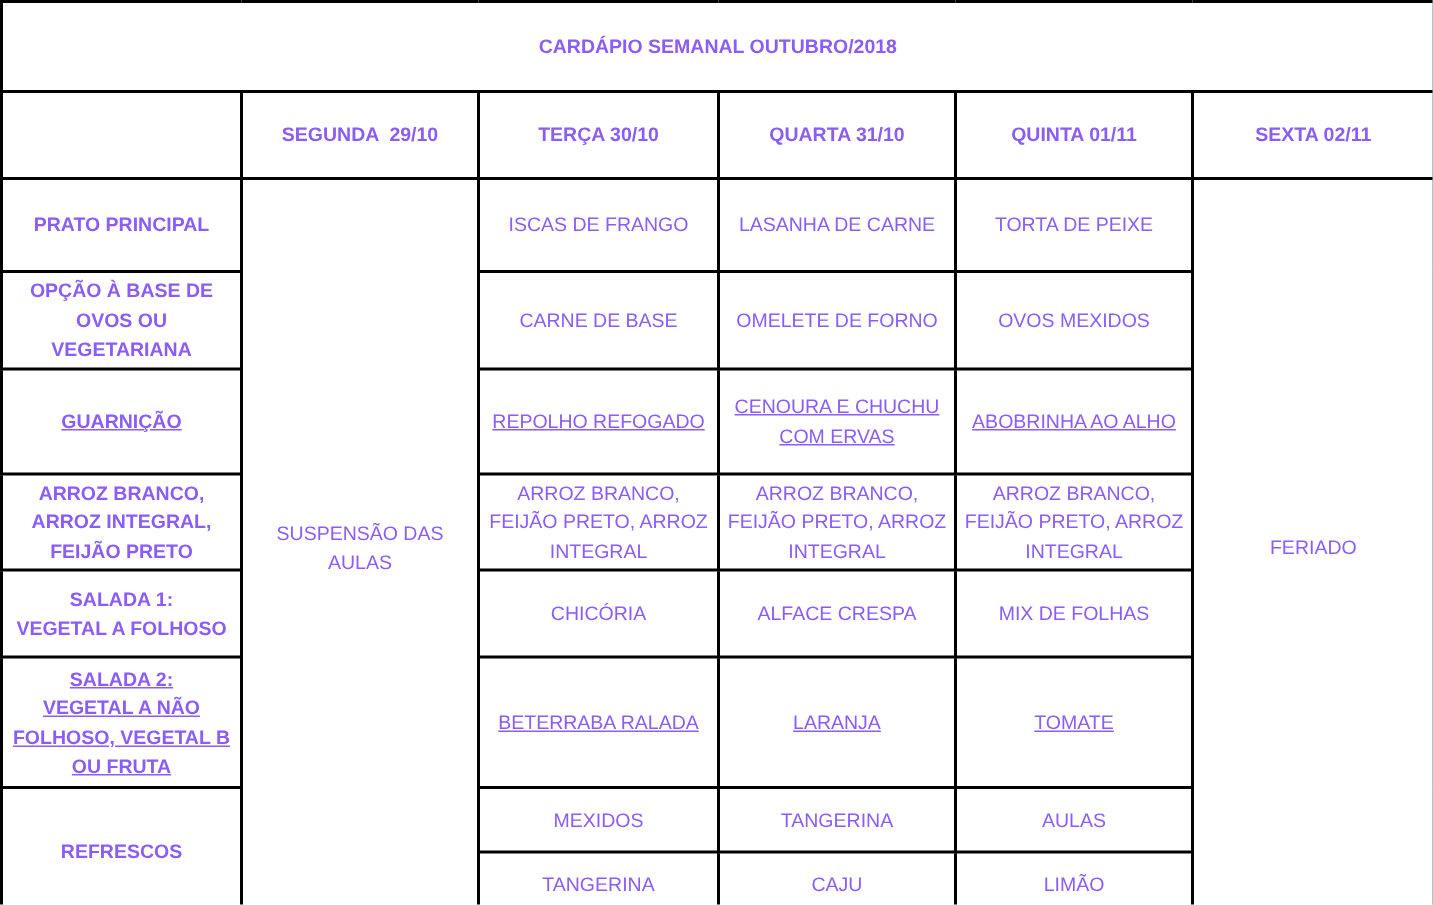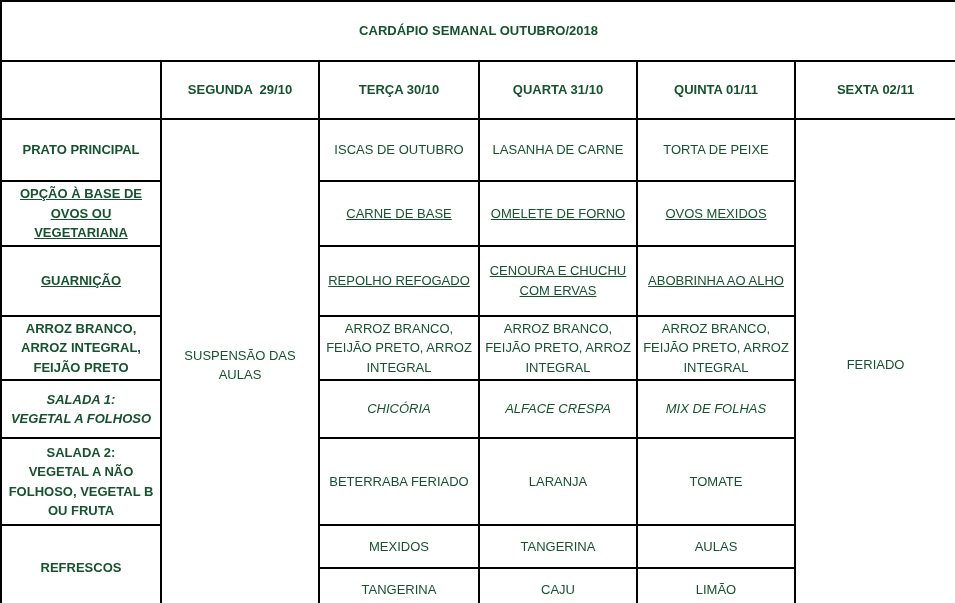--- a/index.html
+++ b/index.html
@@ -5,21 +5,21 @@
   html, body {
     margin: 0;
     padding: 0;
     background: #ffffff;
   }
   .sheet {
     width: 765px;
     height: 603px;
     box-sizing: border-box;
     font-family: "Liberation Sans", "DejaVu Sans", sans-serif;
-    color: #14532d;
+    color: #8b5cf6;
     background: #ffffff;
   }
   table.menu {
     width: 955px;
     height: 603px;
     border-collapse: collapse;
     table-layout: fixed;
   }
   table.menu td {
     border: 2px solid #000000;
@@ -50,25 +50,25 @@
     font-weight: normal;
   }
   td.merged-cell {
     font-weight: normal;
     font-size: 13.5px;
   }
   
   tr.r-title   { height: 60px; }
   tr.r-header  { height: 58px; }
   tr.r1 { height: 62px; }
-  tr.r2 { height: 60px; text-decoration: underline; }
+  tr.r2 { height: 60px; }
   tr.r3 { height: 70px; text-decoration: underline; }
   tr.r4 { height: 62px; padding-left: 13px; }
-  tr.r5 { height: 58px; font-style: italic; }
-  tr.r6 { height: 87px; }
+  tr.r5 { height: 58px; }
+  tr.r6 { height: 87px; text-decoration: underline; }
   tr.r7 { height: 43px; }
   tr.r8 { height: 43px; }
 </style>
 </head>
 <body>
 
 <div class="sheet">
   <table class="menu">
     <colgroup>
       <col style="width:160px">
@@ -89,21 +89,21 @@
       <td class="day-header">SEGUNDA  29/10</td>
       <td class="day-header">TERÇA 30/10</td>
       <td class="day-header">QUARTA 31/10</td>
       <td class="day-header">QUINTA 01/11</td>
       <td class="day-header">SEXTA 02/11</td>
     </tr>
 
     <tr class="r1">
       <td class="row-label">PRATO PRINCIPAL</td>
       <td class="merged-cell" rowspan="8">SUSPENSÃO DAS AULAS</td>
-      <td class="menu-cell">ISCAS DE OUTUBRO</td>
+      <td class="menu-cell">ISCAS DE FRANGO</td>
       <td class="menu-cell">LASANHA DE CARNE</td>
       <td class="menu-cell">TORTA DE PEIXE</td>
       <td class="merged-cell" rowspan="8">FERIADO</td>
     </tr>
 
     <tr class="r2">
       <td class="row-label">OPÇÃO À BASE DE OVOS OU VEGETARIANA</td>
       <td class="menu-cell">CARNE DE BASE</td>
       <td class="menu-cell">OMELETE DE FORNO</td>
       <td class="menu-cell">OVOS MEXIDOS</td>
@@ -127,21 +127,21 @@
       <td class="row-label">SALADA 1:
 VEGETAL A FOLHOSO</td>
       <td class="menu-cell">CHICÓRIA</td>
       <td class="menu-cell">ALFACE CRESPA</td>
       <td class="menu-cell">MIX DE FOLHAS</td>
     </tr>
 
     <tr class="r6">
       <td class="row-label">SALADA 2:
 VEGETAL A NÃO FOLHOSO, VEGETAL B OU FRUTA</td>
-      <td class="menu-cell">BETERRABA FERIADO</td>
+      <td class="menu-cell">BETERRABA RALADA</td>
       <td class="menu-cell">LARANJA</td>
       <td class="menu-cell">TOMATE</td>
     </tr>
 
     <tr class="r7">
       <td class="row-label" rowspan="2">REFRESCOS</td>
       <td class="menu-cell">MEXIDOS</td>
       <td class="menu-cell">TANGERINA</td>
       <td class="menu-cell">AULAS</td>
     </tr>

